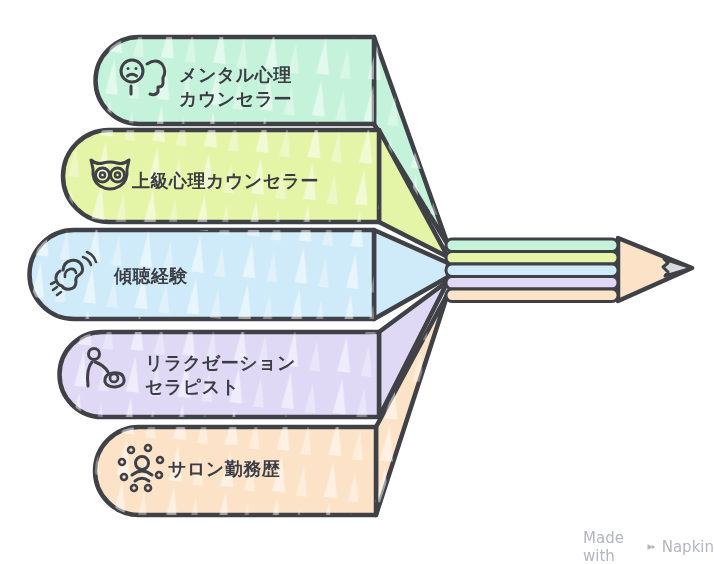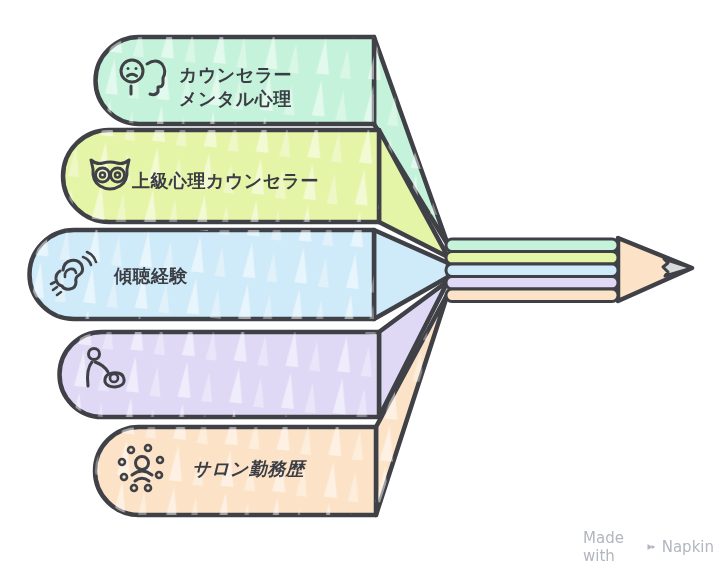--- a/index.html
+++ b/index.html
@@ -80,22 +80,22 @@
 
   <svg class="icon" style="left:117px;top:56px;" width="52" height="52" viewBox="0 0 52 52">
     <circle cx="15" cy="15" r="11"></circle>
     <circle class="fill" cx="11" cy="12.5" r="1.5"></circle>
     <circle class="fill" cx="19" cy="12.5" r="1.5"></circle>
     <path d="M10.5 20 Q15 16.5 19.5 20"></path>
     <path d="M14 30 L14 38"></path>
     <path d="M30 8 Q39 2 45 8 Q50 15 46 22 L46 27 Q46 31 41 31 L41 36 Q38 40 33 38"></path>
   </svg>
   <div class="label" style="left:179px;top:63px;">
+    <div>メンタル心理</div>
     <div>カウンセラー</div>
-    <div>メンタル心理</div>
   </div>
 
   <svg class="icon" style="left:84px;top:153px;" width="52" height="52" viewBox="0 0 52 52">
     <path d="M7 7 L9 16 Q8 28 16 33 Q26 39 36 33 Q44 28 43 16 L45 7 Q39 12 33 10 Q26 8 19 10 Q13 12 7 7 Z"></path>
     <circle cx="18.5" cy="22" r="7"></circle>
     <circle cx="33.5" cy="22" r="7"></circle>
     <circle class="thin" cx="18.5" cy="22" r="2.5"></circle>
     <circle class="thin" cx="33.5" cy="22" r="2.5"></circle>
   </svg>
   <div class="label" style="left:132px;top:169px;">
@@ -117,35 +117,39 @@
     <div></div>
   </div>
 
   <svg class="icon" style="left:81px;top:345px;" width="52" height="52" viewBox="0 0 52 52">
     <circle cx="13" cy="9" r="5.5"></circle>
     <path d="M7 41 Q5 24 11 17"></path>
     <path d="M14 17 Q23 20 27 27"></path>
     <path d="M24 37 Q23 29 32 28 Q42 27 43 34 Q44 41 34 42 Q26 42 24 37 Z"></path>
     <circle class="thin" cx="33" cy="33" r="4"></circle>
   </svg>
+  <div class="label" style="left:145px;top:351px;">
+    <div>リラクゼーション</div>
+    <div>セラピスト</div>
+  </div>
 
   <svg class="icon" style="left:114px;top:440px;" width="56" height="56" viewBox="0 0 56 56">
     <circle cx="28" cy="23" r="6.5"></circle>
     <path d="M18 35 Q28 27 38 35"></path>
     <path d="M21 41 Q28 35.5 35 41"></path>
     <circle class="thin" cx="17" cy="10" r="3"></circle>
     <circle class="thin" cx="34" cy="8" r="3"></circle>
     <circle class="thin" cx="8" cy="22" r="3"></circle>
     <circle class="thin" cx="46" cy="20" r="3"></circle>
     <circle class="thin" cx="10" cy="37" r="3"></circle>
     <circle class="thin" cx="45" cy="35" r="3"></circle>
     <circle class="thin" cx="20" cy="48" r="3"></circle>
     <circle class="thin" cx="34" cy="48" r="3"></circle>
   </svg>
-  <div class="label" style="left:192px;top:457px;font-style:italic;">
+  <div class="label" style="left:168px;top:457px;">
     <div>サロン勤務歴</div>
     <div></div>
   </div>
 
   <div class="watermark">
     <span>Made with</span>
     <svg width="14" height="14" viewBox="0 0 14 14">
       <path class="wm-glyph" d="M2 3 L8.5 7 L2 11 Z"></path>
       <path class="wm-glyph" d="M7.5 4.2 L12.5 7 L7.5 9.8 Z"></path>
     </svg>

